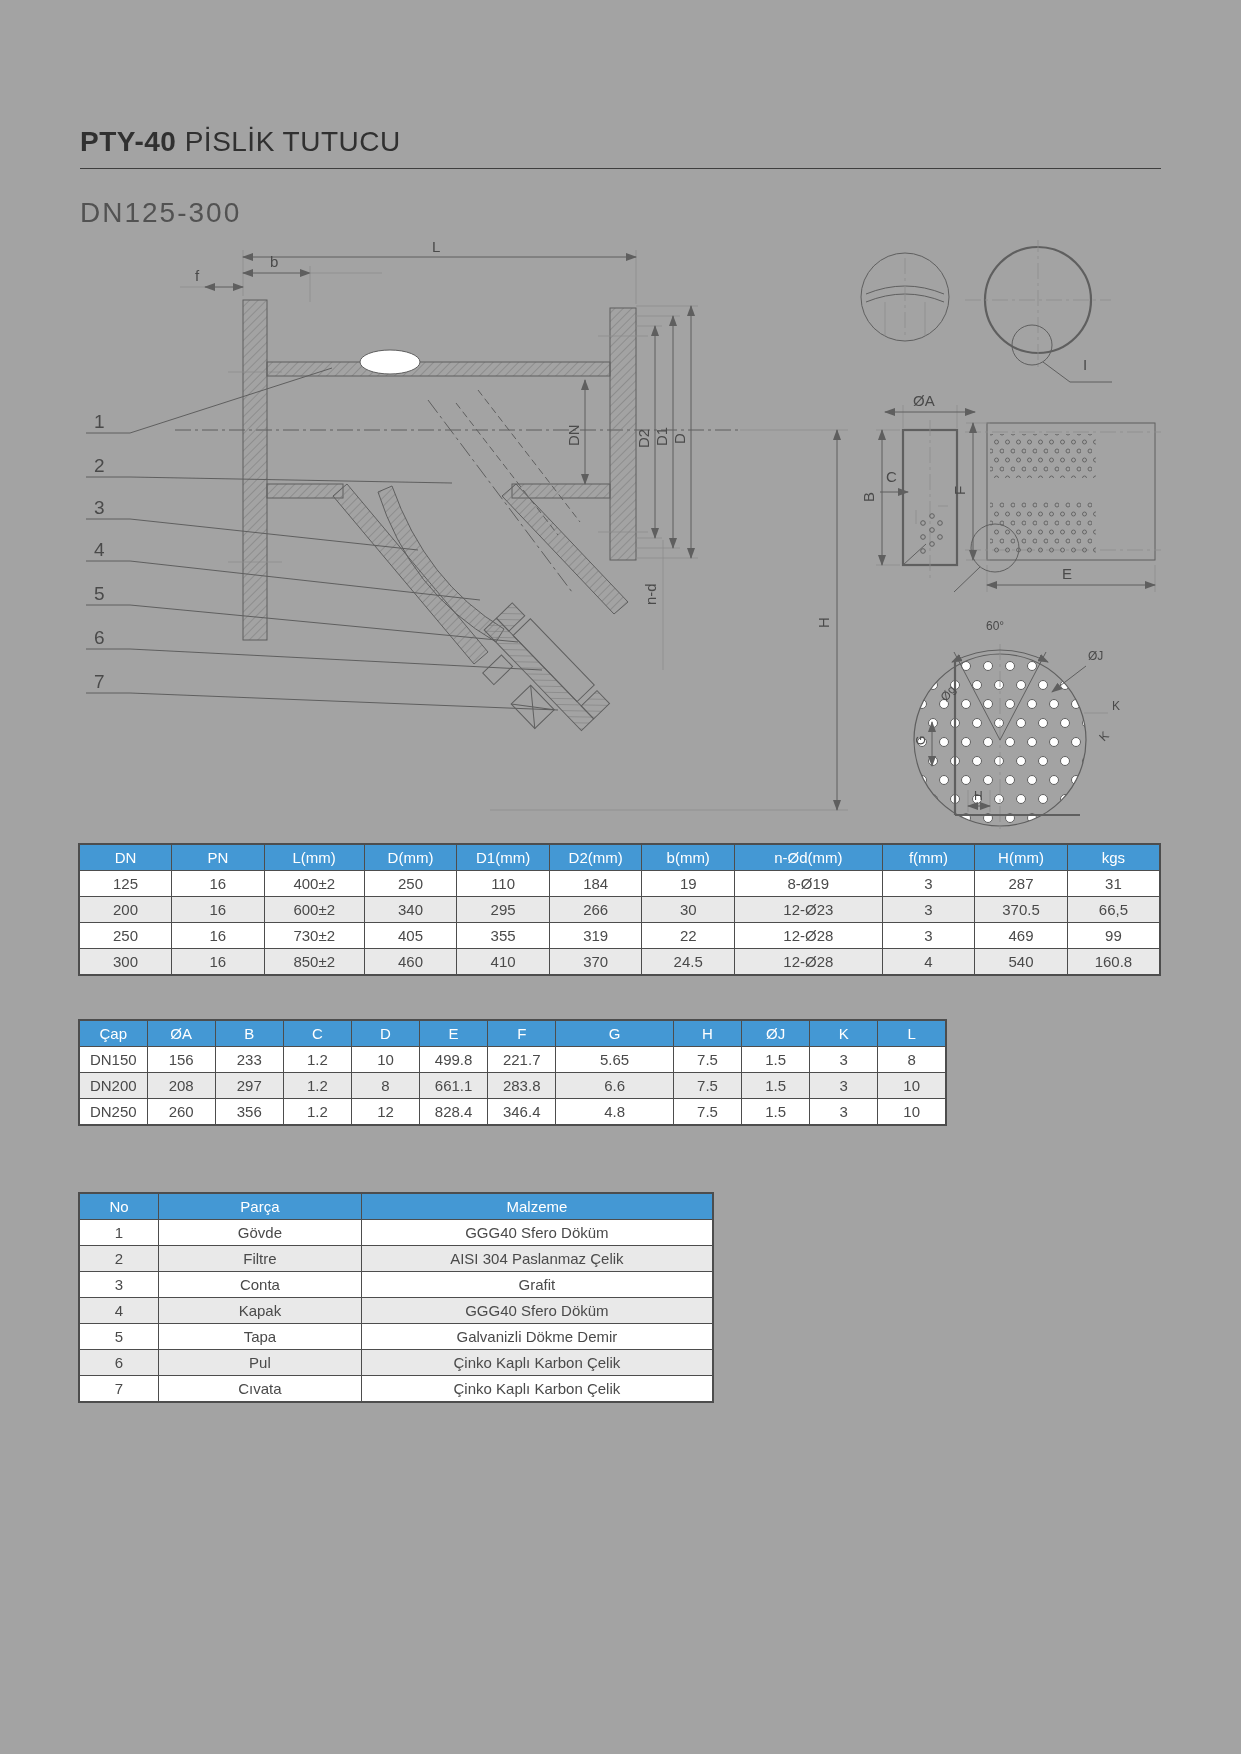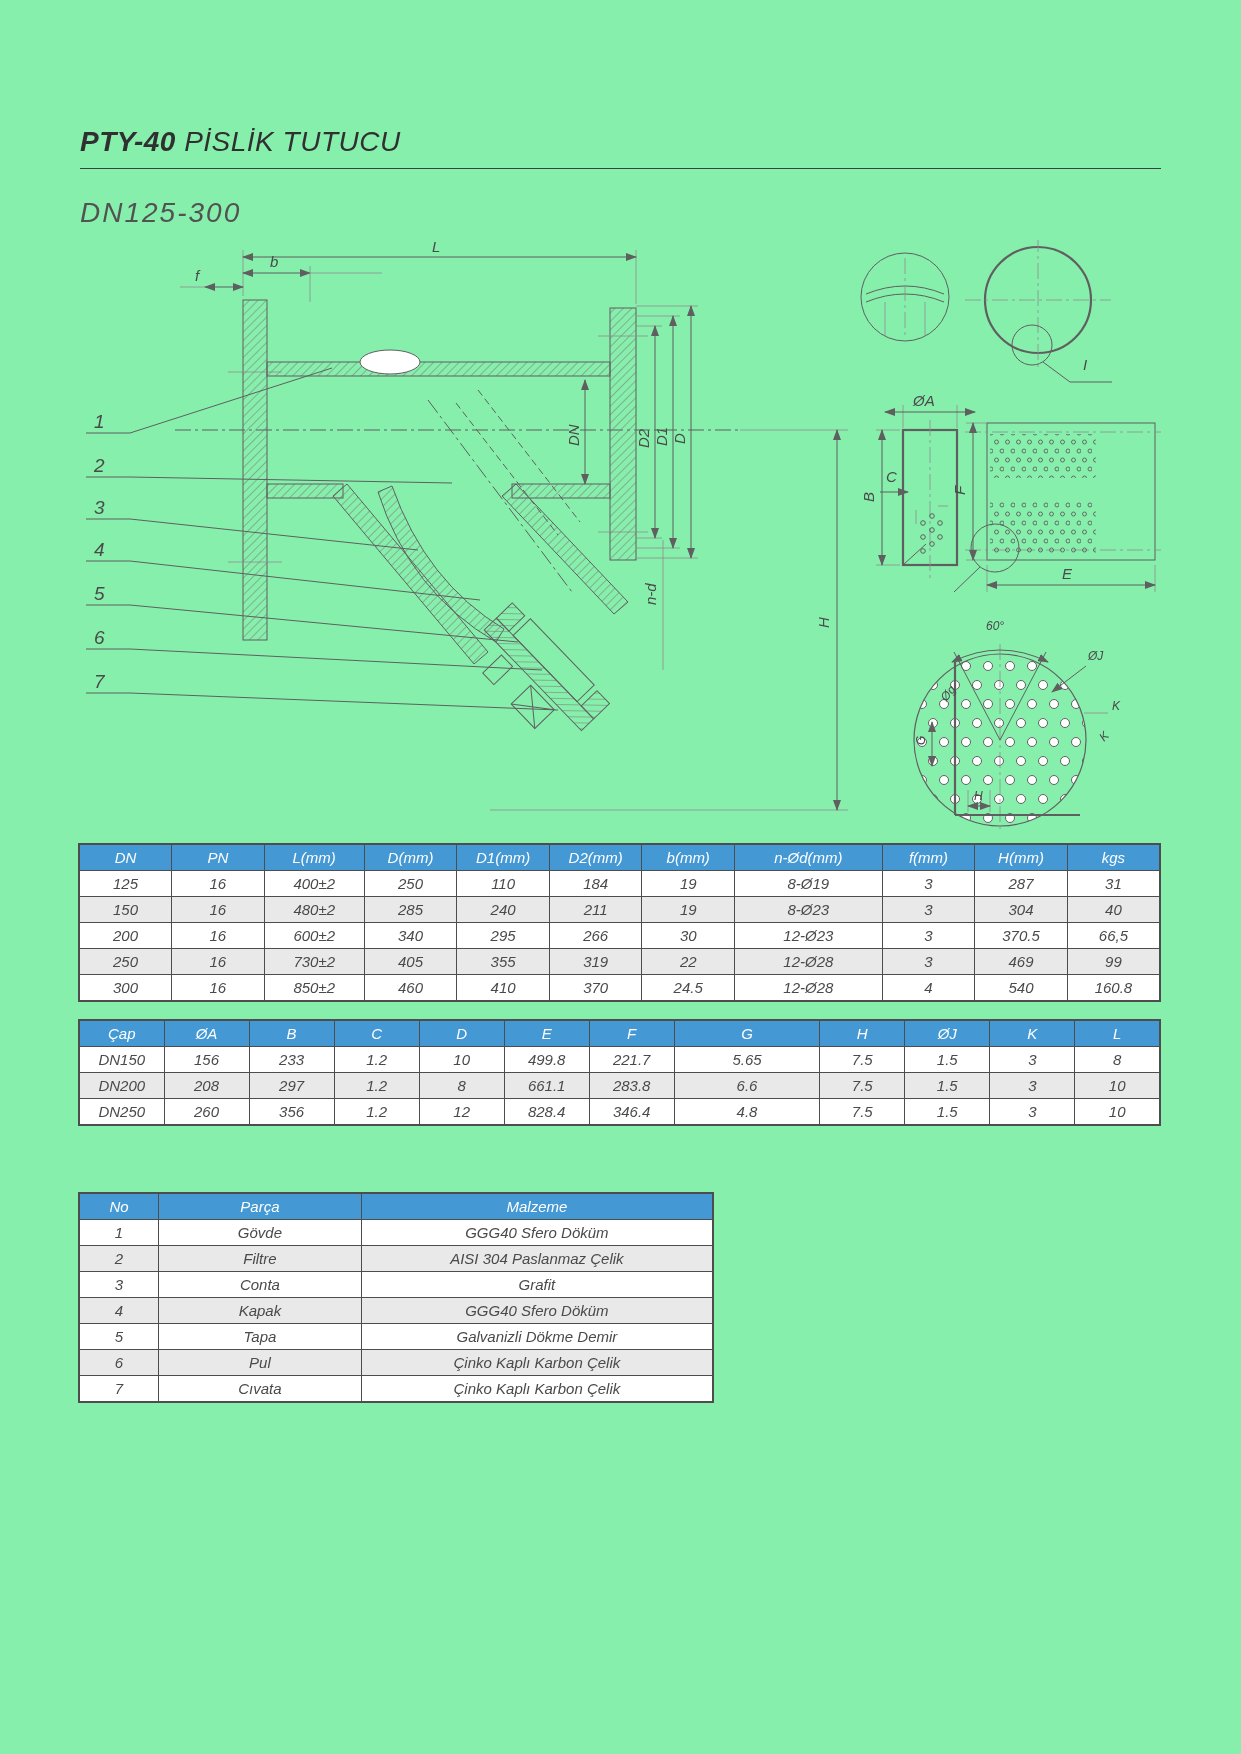--- a/index.html
+++ b/index.html
@@ -1,21 +1,21 @@
 <!DOCTYPE html>
 <html style="--blue: #4498d4; --alt: #e9e9e9; --bd: #4d4d4d; --tx: #4a4a4a;"><head>
 <meta charset="utf-8">
 <style>
   :root{
     --blue:#4498d4; --alt:#e9e9e9; --bd:#4d4d4d; --tx:#4a4a4a;
   }
   html,body{margin:0;padding:0;background:#ffffff;}
   #page{
-    position:relative;width:1241px;height:1754px;background:#86efac;overflow:hidden;
-    font-family:"Liberation Sans", sans-serif;color:var(--tx);font-style:italic;
+    position:relative;width:1241px;height:1754px;background:#a3a3a3;overflow:hidden;
+    font-family:"Liberation Sans", sans-serif;color:var(--tx);
   }
   
   .title{position:absolute;left:80px;top:126px;font-size:28px;letter-spacing:.5px;color:#303030;}
   .title b{font-weight:700;}
   .rule{position:absolute;left:80px;top:168px;width:1081px;border-top:1.6px solid #3e3e3e;}
   .subtitle{position:absolute;left:80px;top:197px;font-size:28px;font-weight:300;letter-spacing:2px;color:#525252;}
   
   .draw{position:absolute;left:80px;top:240px;}
   .ln{stroke:#5f5f5f;stroke-width:1;fill:none;}
   .lt{stroke:#8d8d8d;stroke-width:.8;fill:none;}
@@ -28,21 +28,21 @@
   .s{font-size:12px;}
   .c{font-size:19px;}
   
   table{border-collapse:collapse;table-layout:fixed;position:absolute;background:#fff;}
   table,th,td{border:1px solid var(--bd);}
   table{border-width:2px;}
   th{background:var(--blue);color:#fff;font-weight:400;font-size:15px;height:25px;padding:0 2px;}
   td{font-size:15px;color:var(--tx);text-align:center;height:25px;padding:0 2px;}
   tbody tr:nth-child(even){background:var(--alt);}
   #t1{left:78px;top:843px;width:1083px;}
-  #t2{left:78px;top:1019px;width:1083px;}
+  #t2{left:78px;top:1019px;width:869px;}
   #t3{left:78px;top:1192px;width:636px;}
   #t1 th:nth-child(8){width:13.2%;}
   #t1 th:nth-child(3){width:8.8%;}
   #t2 th:nth-child(8){width:13%;}
   #t3 th:nth-child(1){width:12%;}
   #t3 th:nth-child(2){width:32%;}
   #t3 th:nth-child(3){width:56%;}
 </style>
 </head>
 <body>
@@ -278,33 +278,20 @@
           <td>250</td>
           <td>110</td>
           <td>184</td>
           <td>19</td>
           <td>8-Ø19</td>
           <td>3</td>
           <td>287</td>
           <td>31</td>
         </tr>
         <tr>
-          <td>150</td>
-          <td>16</td>
-          <td>480±2</td>
-          <td>285</td>
-          <td>240</td>
-          <td>211</td>
-          <td>19</td>
-          <td>8-Ø23</td>
-          <td>3</td>
-          <td>304</td>
-          <td>40</td>
-        </tr>
-        <tr>
           <td>200</td>
           <td>16</td>
           <td>600±2</td>
           <td>340</td>
           <td>295</td>
           <td>266</td>
           <td>30</td>
           <td>12-Ø23</td>
           <td>3</td>
           <td>370.5</td>

